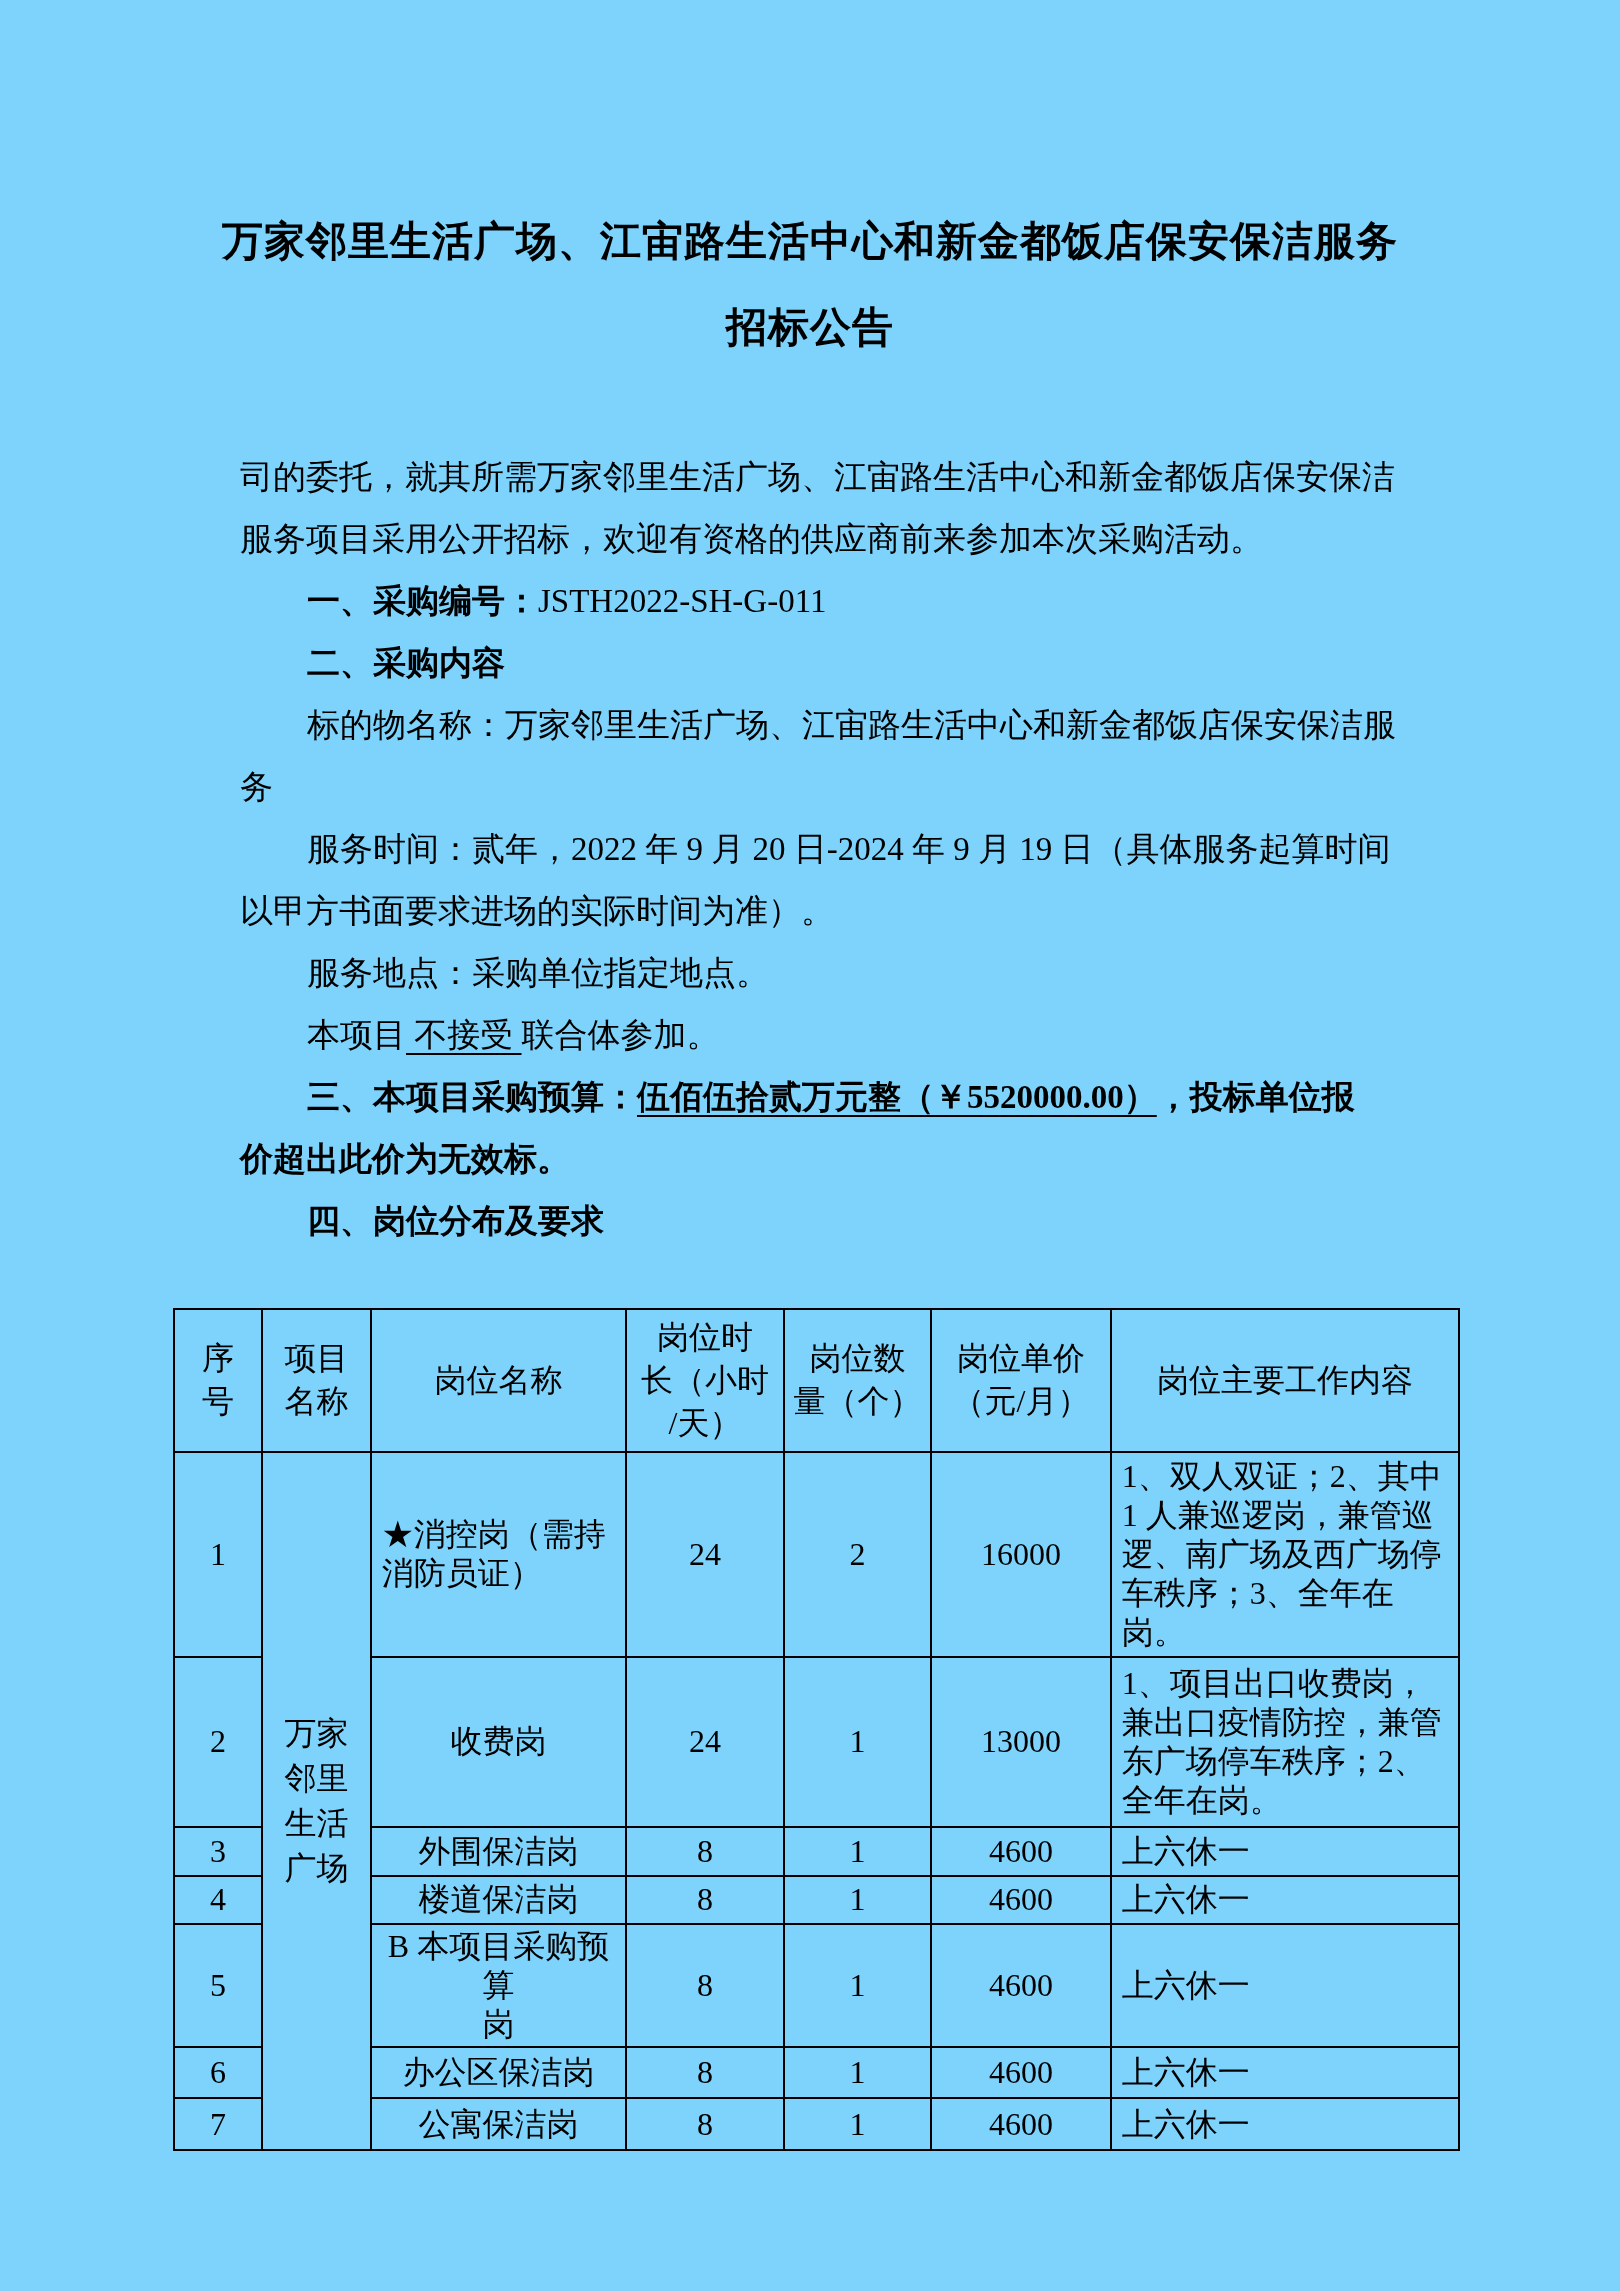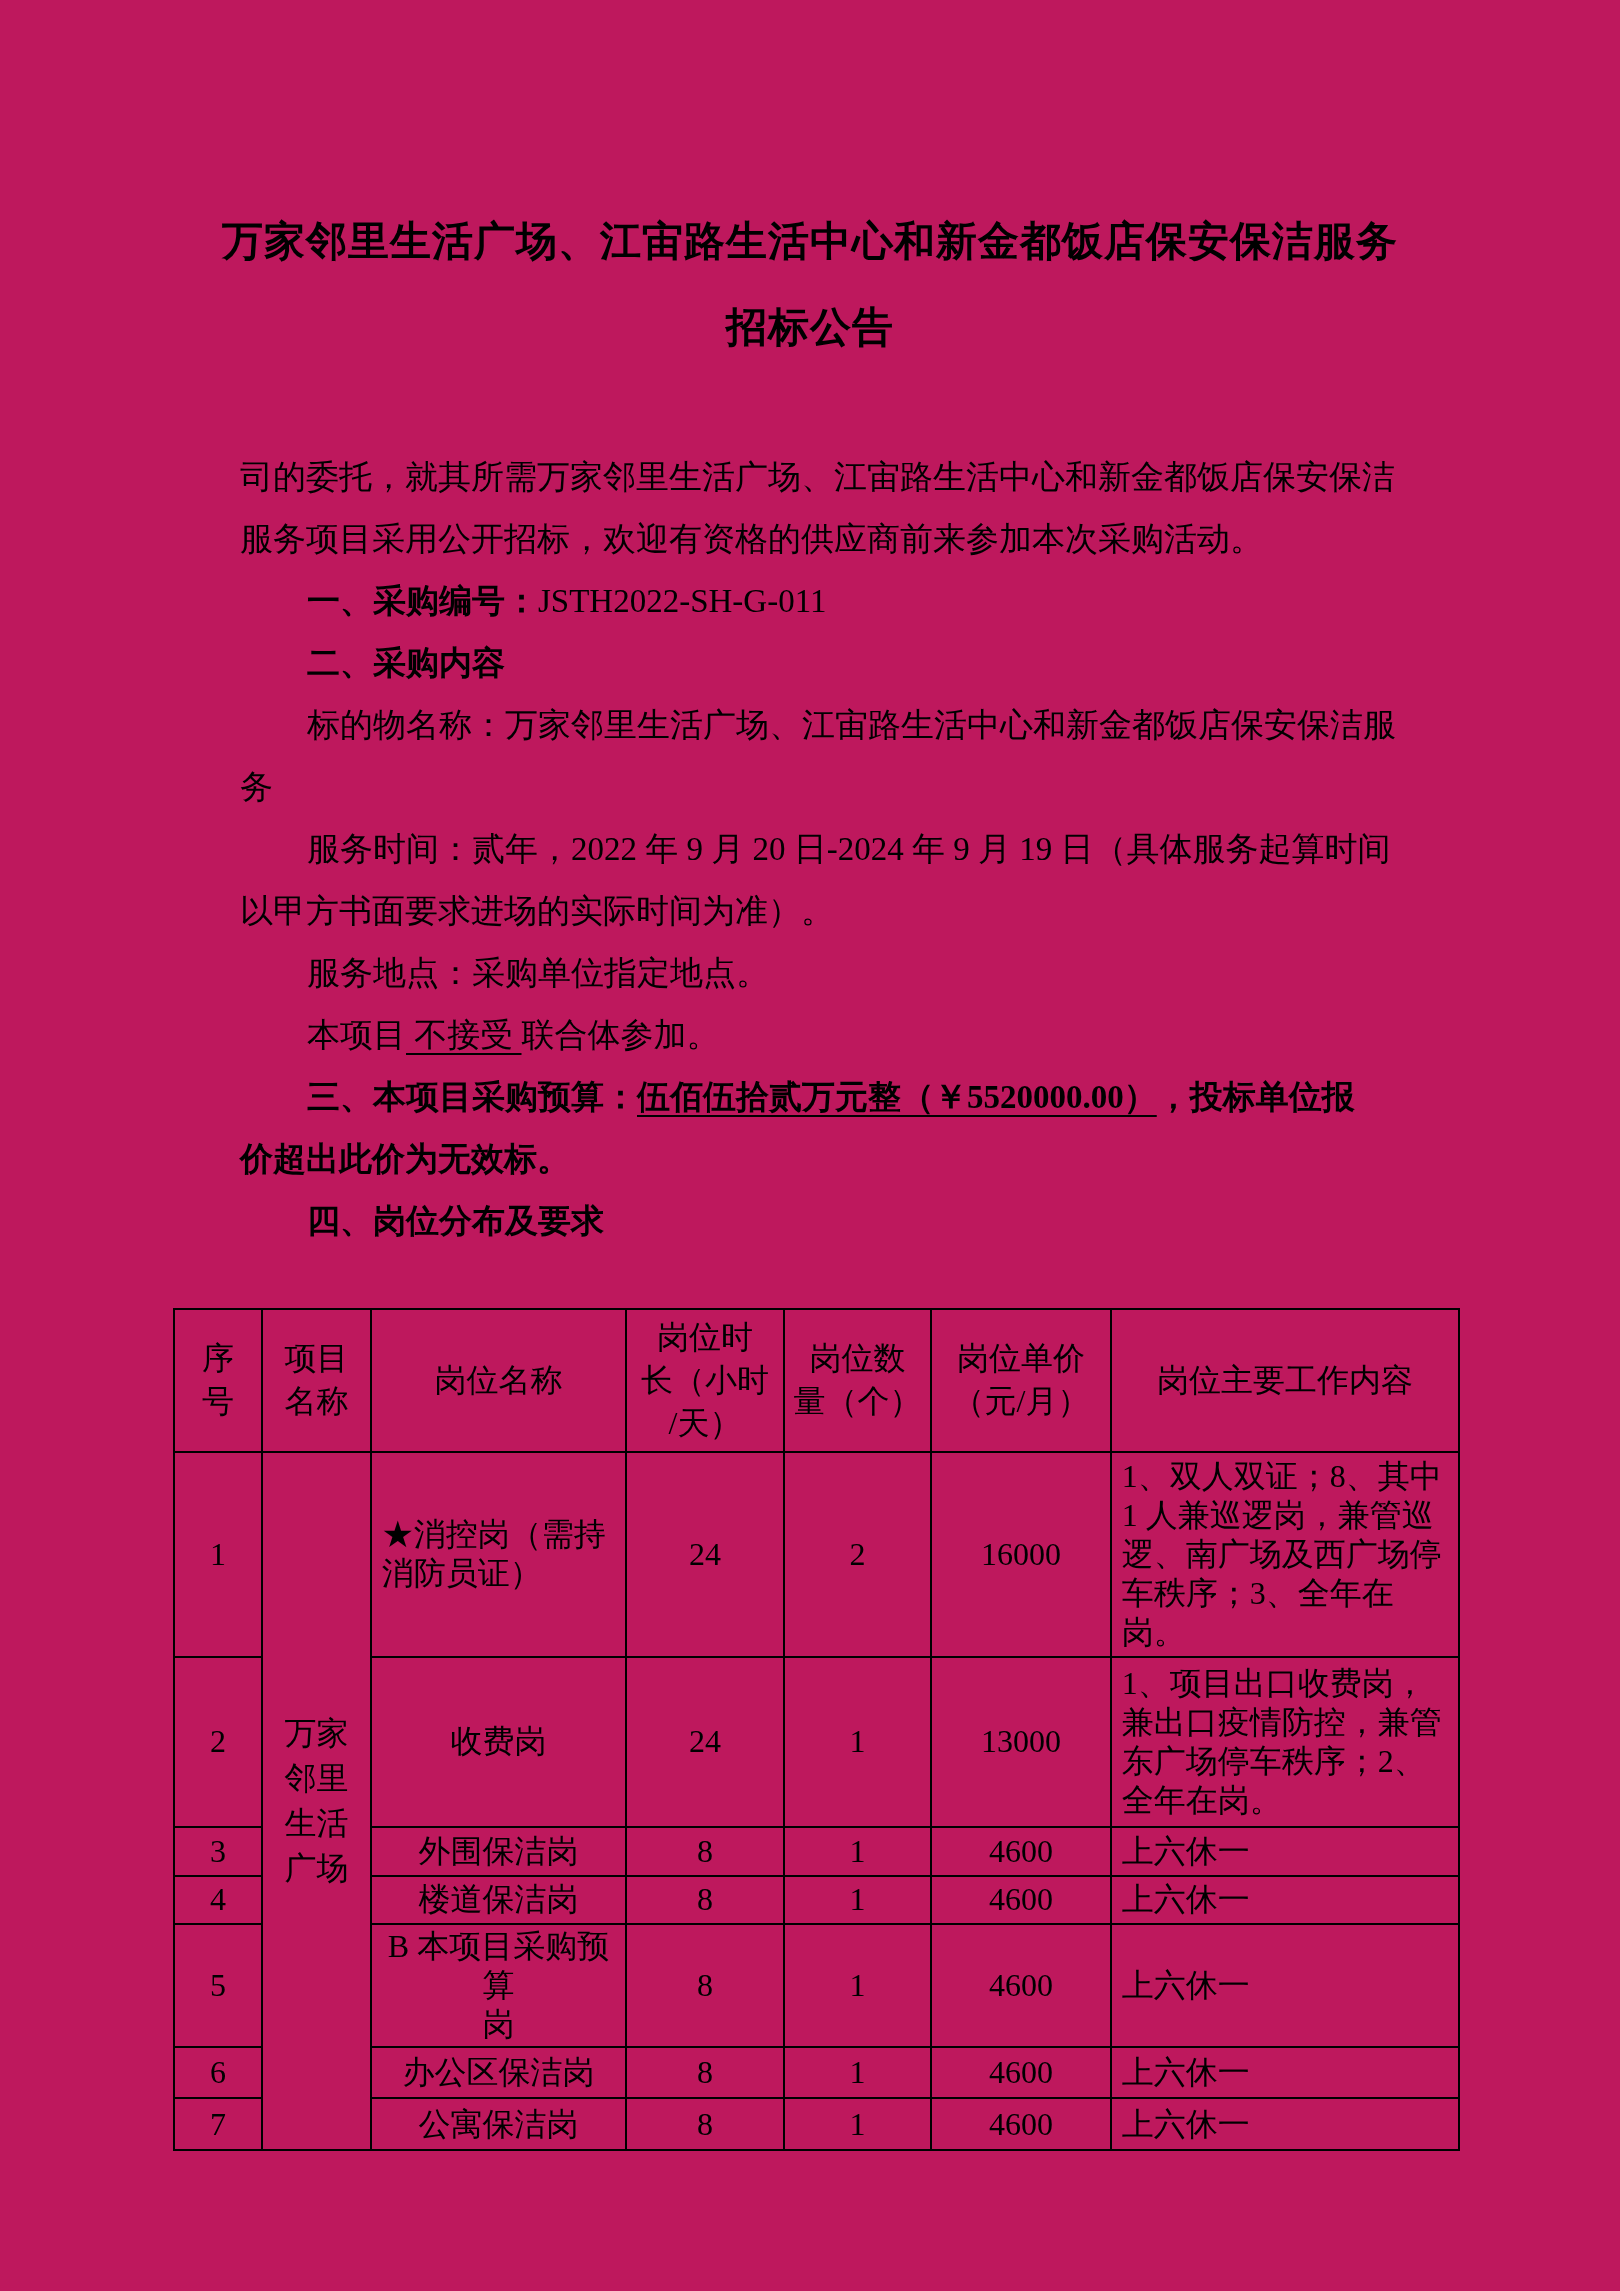--- a/index.html
+++ b/index.html
@@ -1,21 +1,21 @@
 <!DOCTYPE html>
 <html><head>
 <meta charset="utf-8">
 <style>
   html,body{margin:0;padding:0;}
   body{
     width:1620px;height:2292px;background:#ffffff;color:#000000;
     font-family:"Liberation Serif","DejaVu Serif",serif;
     position:relative;overflow:hidden;
   }
-  .page{position:absolute;inset:0;background:#be185d;padding-left:27px;}
+  .page{position:absolute;inset:0;background:#7dd3fc;padding-left:27px;}
   .title{
     position:absolute;left:0;width:100%;text-align:center;
     font-size:41px;font-weight:bold;letter-spacing:1px;white-space:pre;
   }
   #title1{top:214px;}
   #title2{top:300px;}
   #body-lines{
     position:absolute;left:240px;top:446px;width:1166px;font-size:33px;
   }
   .bline{height:62px;line-height:62px;white-space:pre;}
@@ -95,21 +95,21 @@
           <td>1</td>
           <td class="project" rowspan="7">万家
 邻里
 生活
 广场</td>
           <td class="left">★消控岗（需持
 消防员证）</td>
           <td>24</td>
           <td>2</td>
           <td>16000</td>
-          <td class="duty">1、双人双证；8、其中
+          <td class="duty">1、双人双证；2、其中
 1 人兼巡逻岗，兼管巡
 逻、南广场及西广场停
 车秩序；3、全年在岗。</td>
         </tr>
         <tr style="height: 170px;">
           <td>2</td>
           <td>收费岗</td>
           <td>24</td>
           <td>1</td>
           <td>13000</td>

